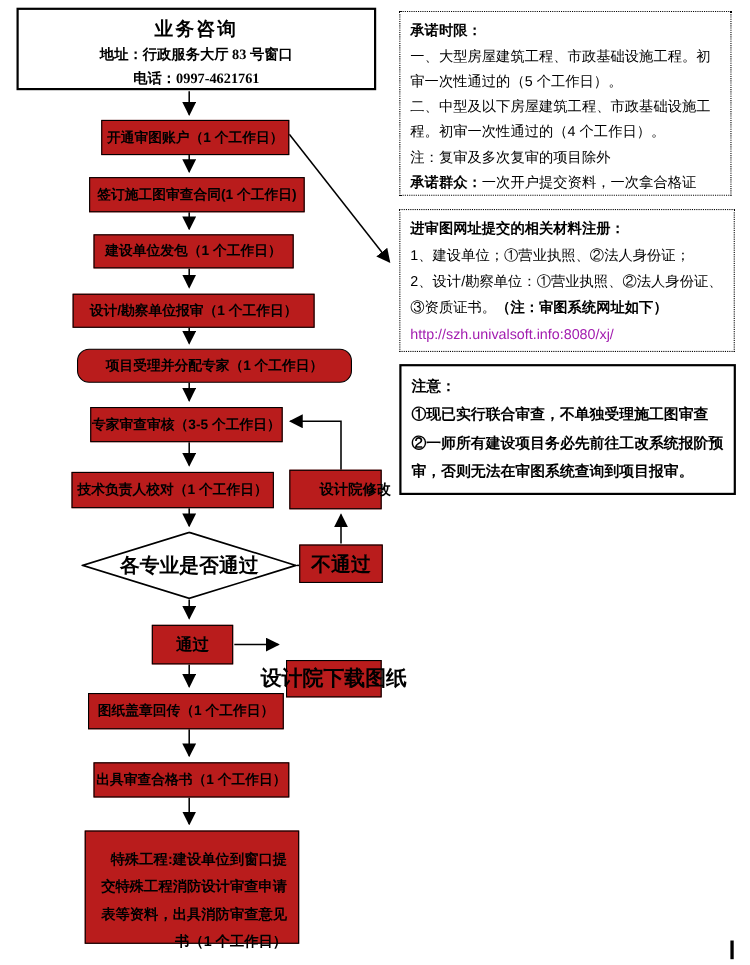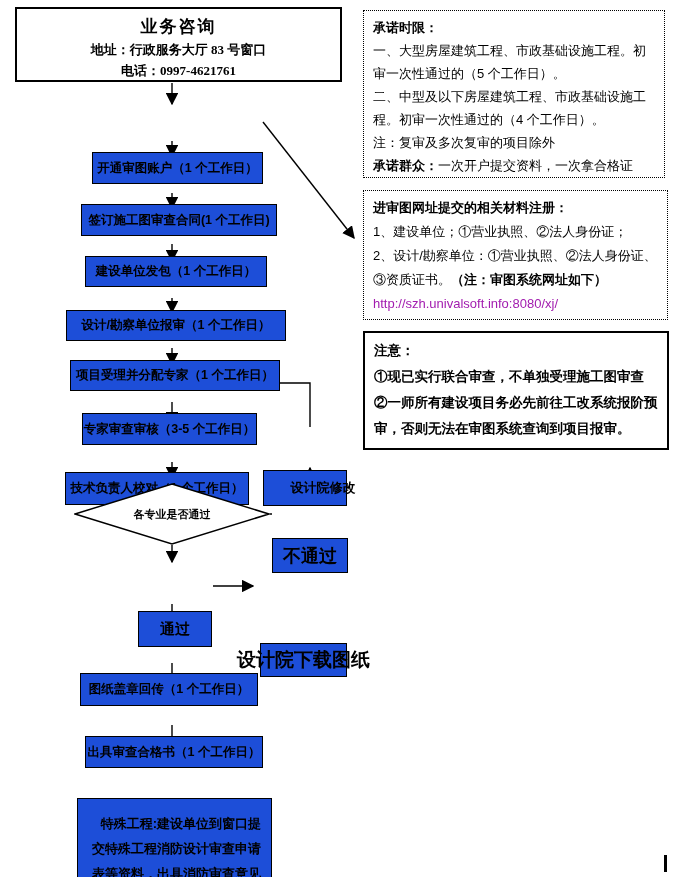--- a/index.html
+++ b/index.html
@@ -1,53 +1,53 @@
 <!DOCTYPE html>
 <html><head>
 <meta charset="utf-8">
 <style>
   html,body { margin:0; padding:0; background:#ffffff; }
   #page { position:relative; width:682px; height:877px; background:#ffffff;
           font-family:"Liberation Sans",sans-serif; color:#000; overflow:hidden; }
 
   
-  .fbox { position:absolute; background:#1d4ed8; border:1.5px solid #000; box-sizing:border-box;
+  .fbox { position:absolute; background:#b91c1c; border:1.5px solid #000; box-sizing:border-box;
           display:flex; align-items:center; justify-content:center; text-align:center;
-          font-weight:bold; font-size:12.5px; white-space:nowrap; z-index:2;margin-top:43px; }
+          font-weight:bold; font-size:12.5px; white-space:nowrap; z-index:2; }
 
   
   .info { position:absolute; left:15px; top:7px; width:327px; height:75px; box-sizing:border-box;
           border:2px solid #000; text-align:center; z-index:2; background:#fff;
           font-family:"Liberation Serif","DejaVu Serif",serif; font-weight:bold; }
   .info .title { font-size:17px; margin-top:6px; letter-spacing:2px; }
   .info .line  { font-size:13px; margin-top:3px; }
 
   
   .b1  { left:92px;  top:109px; width:171px; height:32px; }
   .b2  { left:81px;  top:161px; width:196px; height:32px; }
   .b3  { left:85px;  top:213px; width:182px; height:31px; }
   .b4  { left:66px;  top:267px; width:220px; height:31px; }
-  .b5  { left:70px;  top:317px; width:210px; height:31px; }
+  .b5  { left:70px;  top:317px; width:250px; height:31px;border-radius:11px; }
   .b6  { left:82px;  top:370px; width:175px; height:32px; }
   .b7  { left:65px;  top:429px; width:184px; height:33px; }
   .b8  { left:80px;  top:630px; width:178px; height:33px; }
   .b9  { left:85px;  top:693px; width:178px; height:32px; }
   .b10 { left:77px;  top:755px; width:195px; height:103px; white-space:normal;
          text-align:right; align-items:flex-start; padding:12px 10px; font-size:13px; line-height:25px; }
 
   .pass     { left:138px; top:568px; width:74px;  height:36px; font-size:15px; }
   .fail     { left:272px; top:495px; width:76px;  height:35px; font-size:18px; }
   .revise   { left:263px; top:427px; width:84px;  height:36px; font-size:13px;padding-left:36px; }
   .download { left:260px; top:600px; width:87px; height:34px; font-size:19px; }
 
   
   .diamond-wrap { position:absolute; left:74px; top:483px; width:196px; height:62px; z-index:2; }
   .diamond-label { position:absolute; left:0; top:0; width:100%; height:100%;
                    display:flex; align-items:center; justify-content:center;
-                   font-weight:bold; font-size:11px; }
+                   font-weight:bold; font-size:18px; }
 
   
   .note { position:absolute; box-sizing:border-box; background:#fff; z-index:2;
           font-size:13px; line-height:23px; padding:5px 9px; }
   .note p { margin:0; }
   .note .hd { font-weight:bold;font-family:Liberation Serif, serif; }
   .n1 { left:363px; top:10px;  width:302px; height:168px; border:1px dotted #000; }
   .n2 { left:363px; top:190px; width:305px; height:130px; border:1px dotted #000; line-height:24px; }
   .n3 { left:363px; top:331px; width:306px; height:119px; border:2px solid #000;
         font-weight:bold; font-size:13.5px; line-height:26px; }

